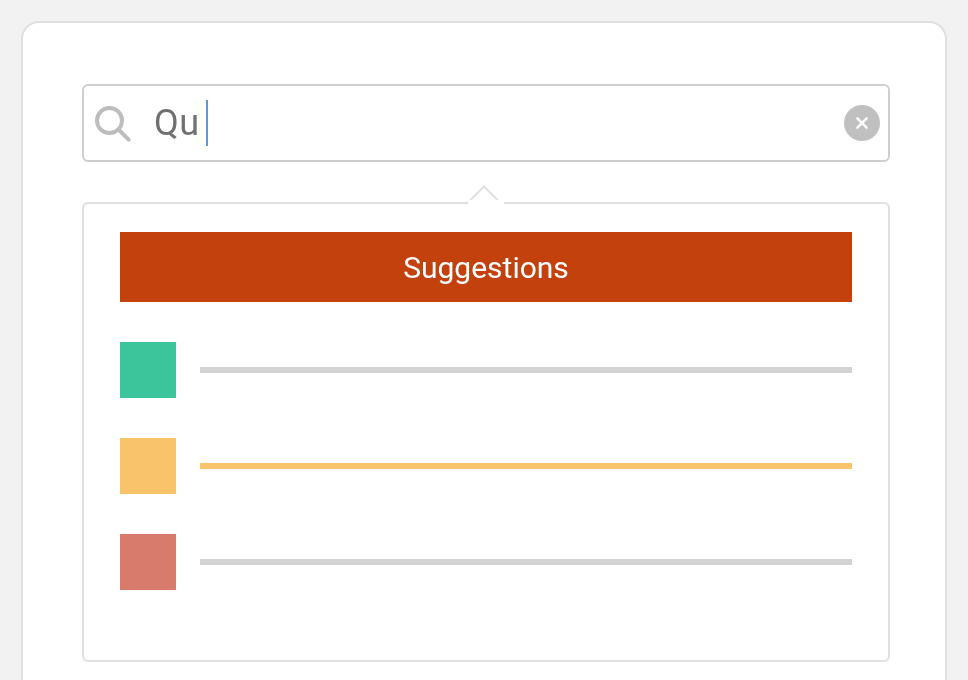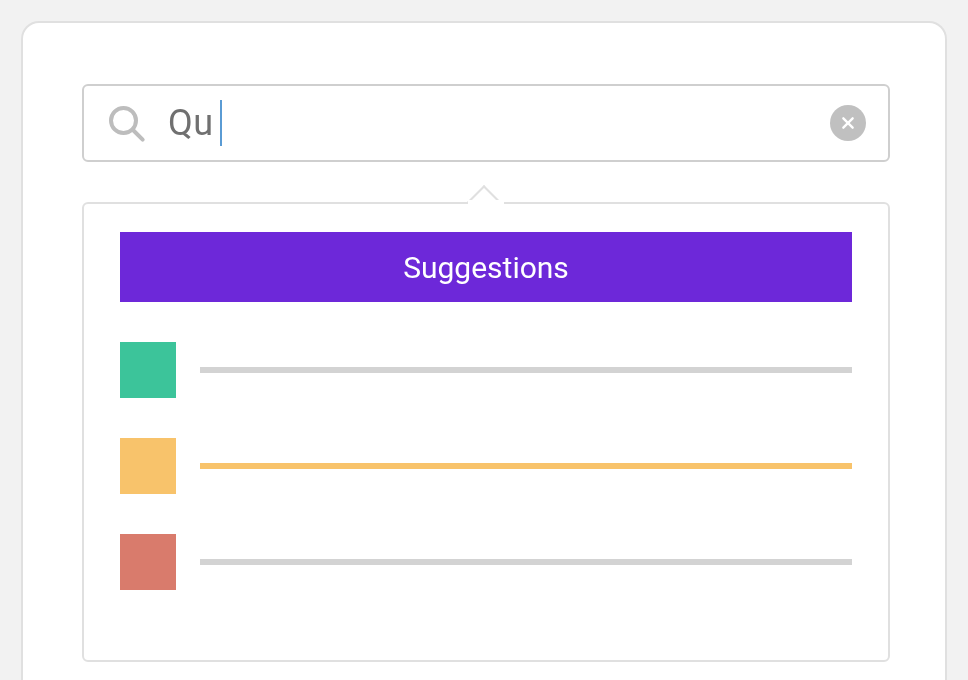--- a/index.html
+++ b/index.html
@@ -28,21 +28,21 @@
       position: absolute;
       left: 59px;
       top: 61px;
       width: 808px;
       height: 78px;
       background: #ffffff;
       border: 2px solid #cfcfcf;
       border-radius: 6px;
       display: flex;
       align-items: center;
-      padding: 0 22px;
+      padding: 0 8px;
     }
     .search-icon {
       width: 40px;
       height: 40px;
       flex-shrink: 0;
       color: #bdbdbd;
     }
     .search-text-wrap {
       margin-left: 22px;
       display: flex;
@@ -102,21 +102,21 @@
       left: 50%;
       transform: translateX(-50%);
       top: -4px;
       width: 36px;
       height: 8px;
       background: #ffffff;
     }
     .suggestions-header {
       width: 100%;
       height: 70px;
-      background: #6d28d9;
+      background: #c2410c;
       color: #ffffff;
       display: flex;
       align-items: center;
       justify-content: center;
       font-size: 30px;
       font-weight: 400;
     }
     .suggestion-row {
       display: flex;
       align-items: center;

